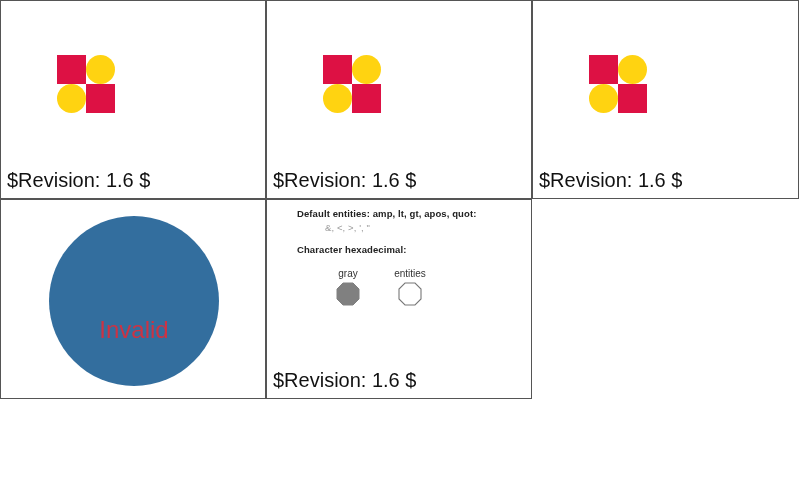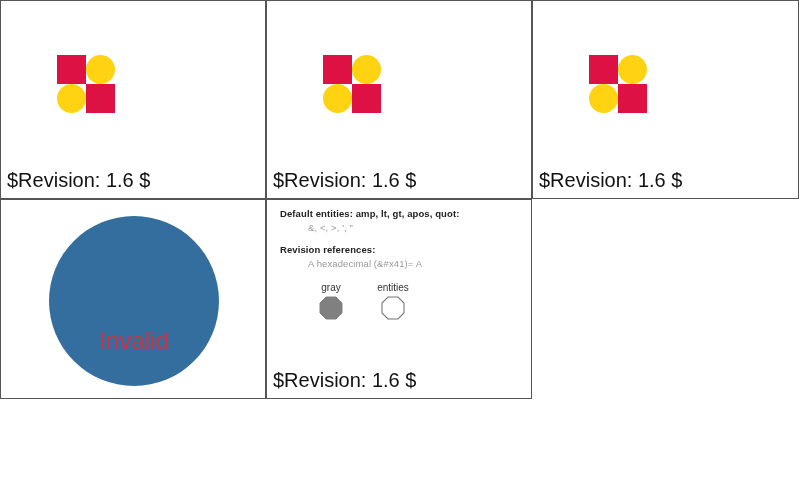--- a/index.html
+++ b/index.html
@@ -82,33 +82,33 @@
     left: 48px;
     top: 16px;
     width: 170px;
     height: 170px;
     border-radius: 50%;
     background: var(--circle-blue);
   }
   .big-circle-label {
     position: absolute;
     left: 0;
-    top: 112px;
+    top: 101px;
     width: 170px;
     text-align: center;
     font-size: 24px;
     line-height: 26px;
     color: var(--invalid-red);
     font-family: "Liberation Sans", sans-serif;
   }
 
   
   .ent {
     position: absolute;
-    left: 13px;
+    left: 30px;
     top: 7px;
     right: 6px;
   }
   .ent-head {
     font-size: 9.5px;
     line-height: 13px;
     font-weight: bold;
     color: #222222;
     margin: 0 0 1px 0;
     letter-spacing: 0.1px;
@@ -198,22 +198,21 @@
 
   <div class="panel" id="panel-e">
     <div class="panel-body">
       <div class="ent">
 
         <div class="ent-head">Default entities: amp, lt, gt, apos, quot:</div>
         <div class="ent-sub">&amp;, &lt;, &gt;, ', "</div>
 
         <div class="ent-gap"></div>
 
-        <div class="ent-head">Revision references:</div>
-        <div class="ent-sub">A hexadecimal (&amp;#x41)= A</div>
+        <div class="ent-head">Character hexadecimal:</div>
 
         <div class="ent-gap"></div>
 
 
         <div class="octa-row">
           <div class="octa-item one">
             <div class="octa-label">gray</div>
             <div class="octa">
               <svg width="24" height="24" viewBox="0 0 24 24">
                 <polygon points="7,1 17,1 23,7 23,17 17,23 7,23 1,17 1,7" fill="#808080" stroke="#808080" stroke-width="1"></polygon>

